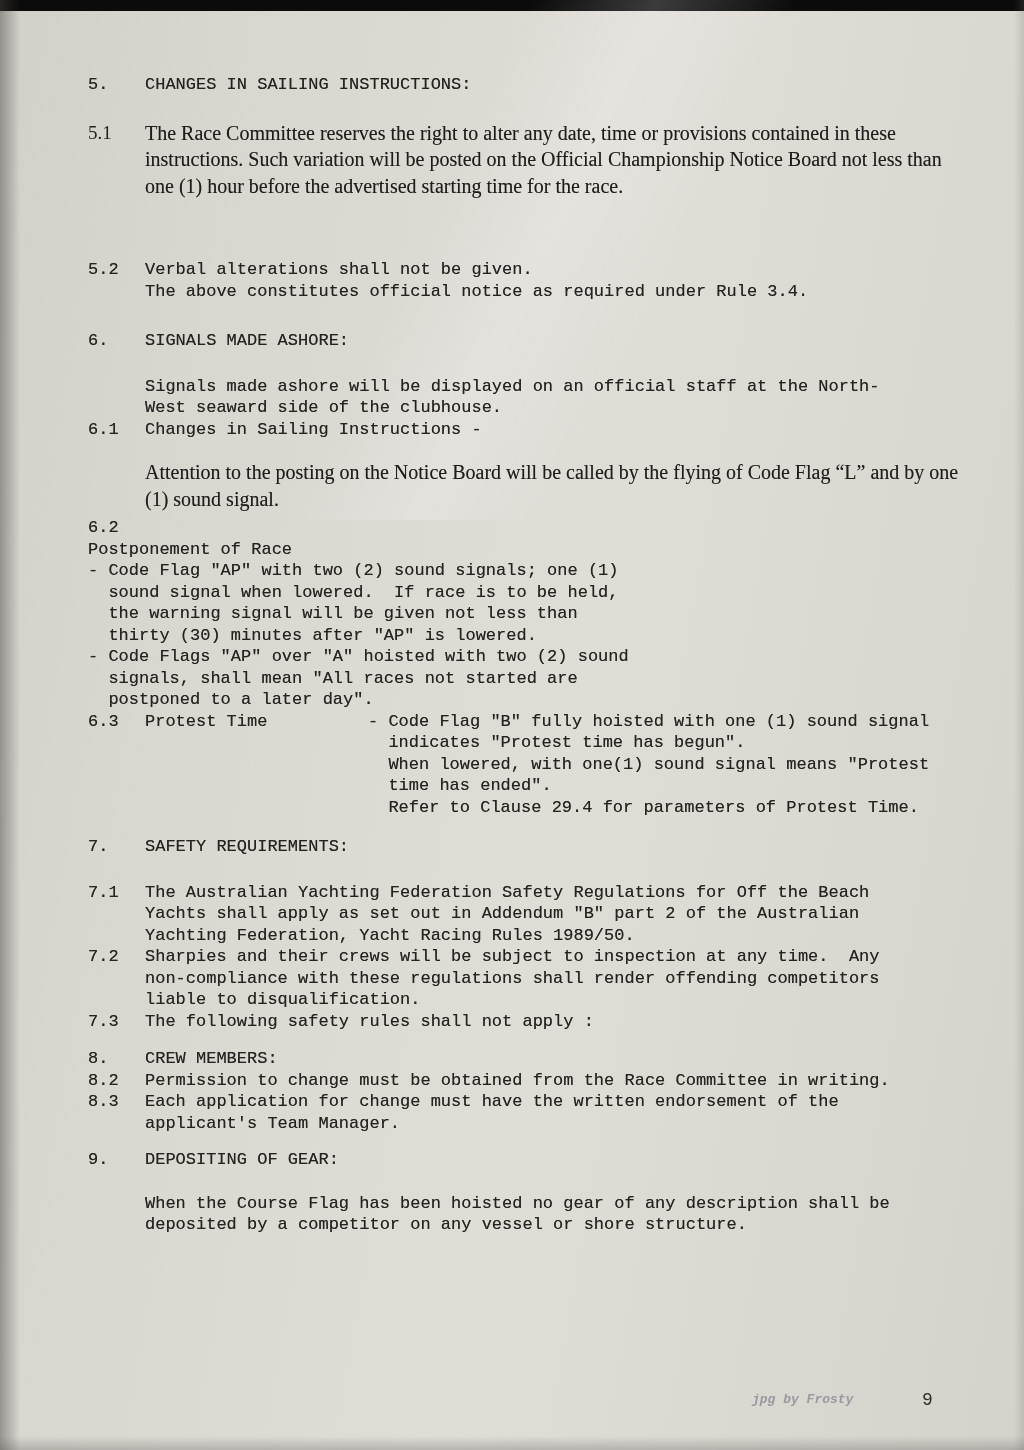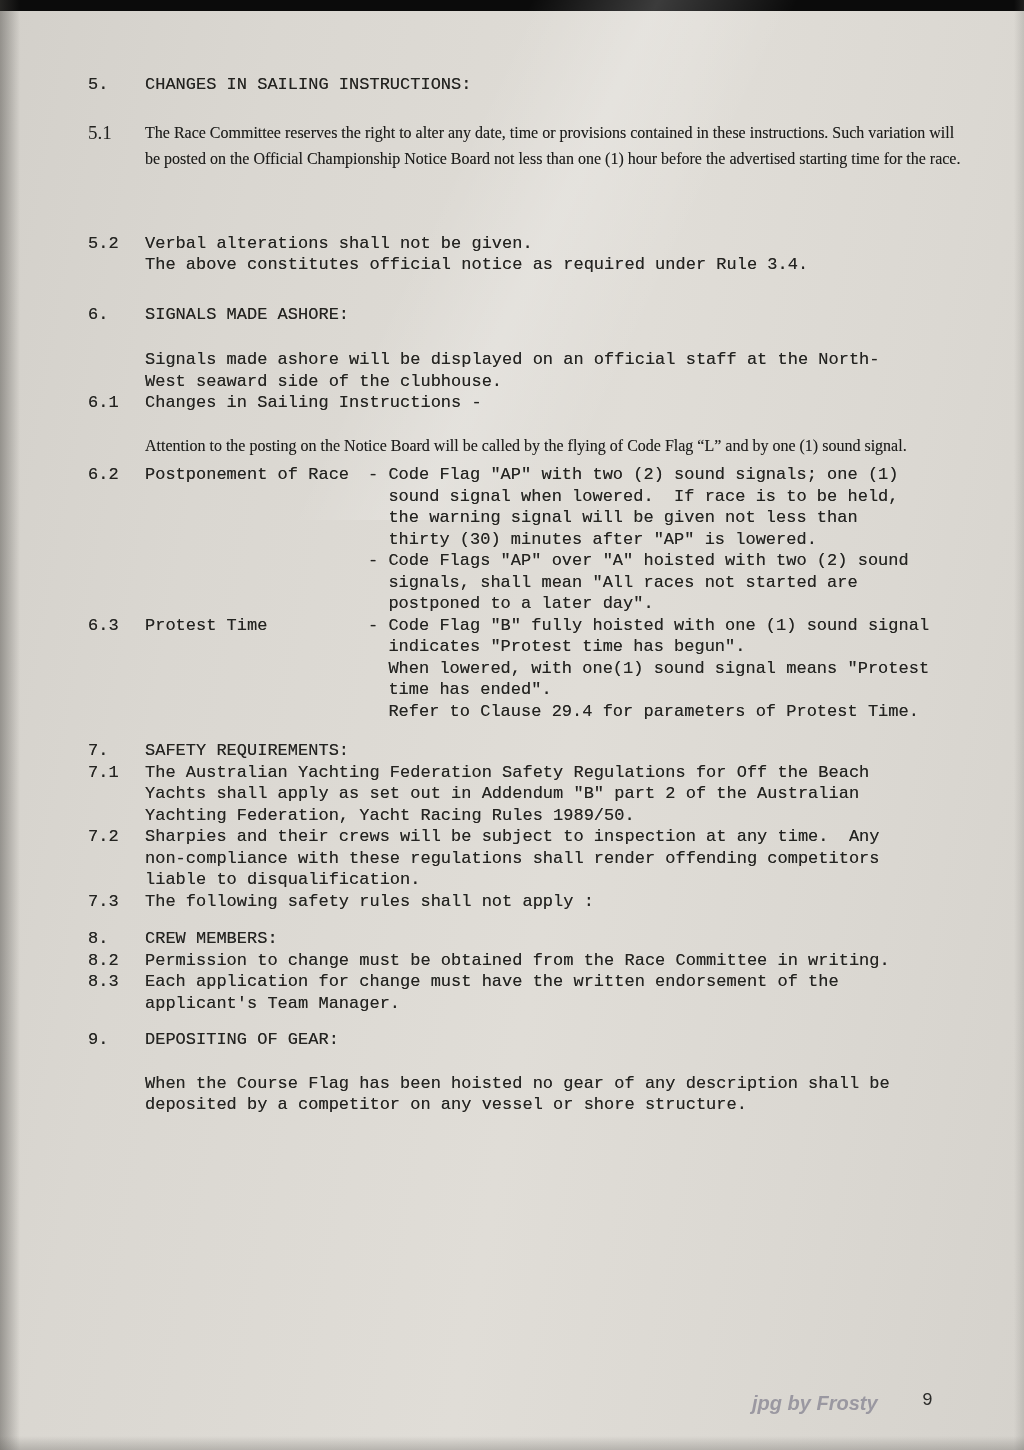--- a/index.html
+++ b/index.html
@@ -17,46 +17,46 @@
     background:linear-gradient(0deg, rgba(90,88,84,.30), rgba(90,88,84,0)); }
   .edge-right { position:absolute; top:0; right:0; bottom:0; width:10px;
     background:linear-gradient(270deg, rgba(110,108,104,.22), rgba(110,108,104,0)); }
   .sheen { position:absolute; top:0; left:0; right:0; height:520px; pointer-events:none;
     background:linear-gradient(115deg, rgba(255,255,255,0) 42%, rgba(255,255,255,.20) 52%, rgba(255,255,255,0) 63%); }
 
   .content { position:absolute; top:74px; left:88px; width:900px; color:#232320; }
 
   .mono  { font-family:"Liberation Mono", monospace; font-size:17px; line-height:21.5px;
            white-space:pre; text-shadow:0 0 .4px rgba(20,20,20,.55); }
-  .serif { font-family:"Liberation Serif", serif; font-size:16px; line-height:26.5px;
+  .serif { font-family:"Liberation Serif", serif; font-size:20px; line-height:26.5px;
            color:#1d1d1b; text-shadow:0 0 .3px rgba(20,20,20,.4); }
 
   .row { display:flex; align-items:flex-start; }
   .num { width:57px; flex:none; }
   .label-col { width:223px; flex:none; }
   .serif-num { font-family:"Liberation Serif", serif; font-size:19px; line-height:26.5px; }
   .para { width:822px; }
 
   .mt-h5   { margin-top:0; }
   .mt-51   { margin-top:24px; }
   .mt-52   { margin-top:60px; }
   .mt-h6   { margin-top:28px; }
   .mt-6in  { margin-top:24px; }
   .mt-61s  { margin-top:19px; }
-  .mt-62   { margin-top:5px; }
+  .mt-62   { margin-top:5px;flex-direction:column; }
   .mt-h7   { margin-top:18px; }
-  .mt-71   { }
+  .mt-71   { margin-top:24px; }
   .mt-sub  { margin-top:20px; margin-left:202px; }
   .mt-h8   { margin-top:16px; }
   .mt-81   { margin-top:24px; }
   .mt-h9   { margin-top:15px; }
   .mt-9b   { margin-top:22px; }
 
-  .watermark { position:absolute; left:752px; top:1392px; font-family:Liberation Sans, sans-serif;
-    font-style:italic; font-weight:bold; font-size:20px; color:#908e99; opacity:.85; }
+  .watermark { position:absolute; left:752px; top:1392px; font-family:Liberation Mono, monospace;
+    font-style:italic; font-weight:bold; font-size:13px; color:#908e99; opacity:.85; }
   .pagenum { position:absolute; left:922px; top:1390px; font-family:"Liberation Mono", monospace;
     font-size:18px; color:#2c2c2a; }
 </style>
 </head>
 <body>
 
 <div class="scan">
   <div class="topbar"></div>
   <div class="edge-left"></div>
   <div class="edge-right"></div>

